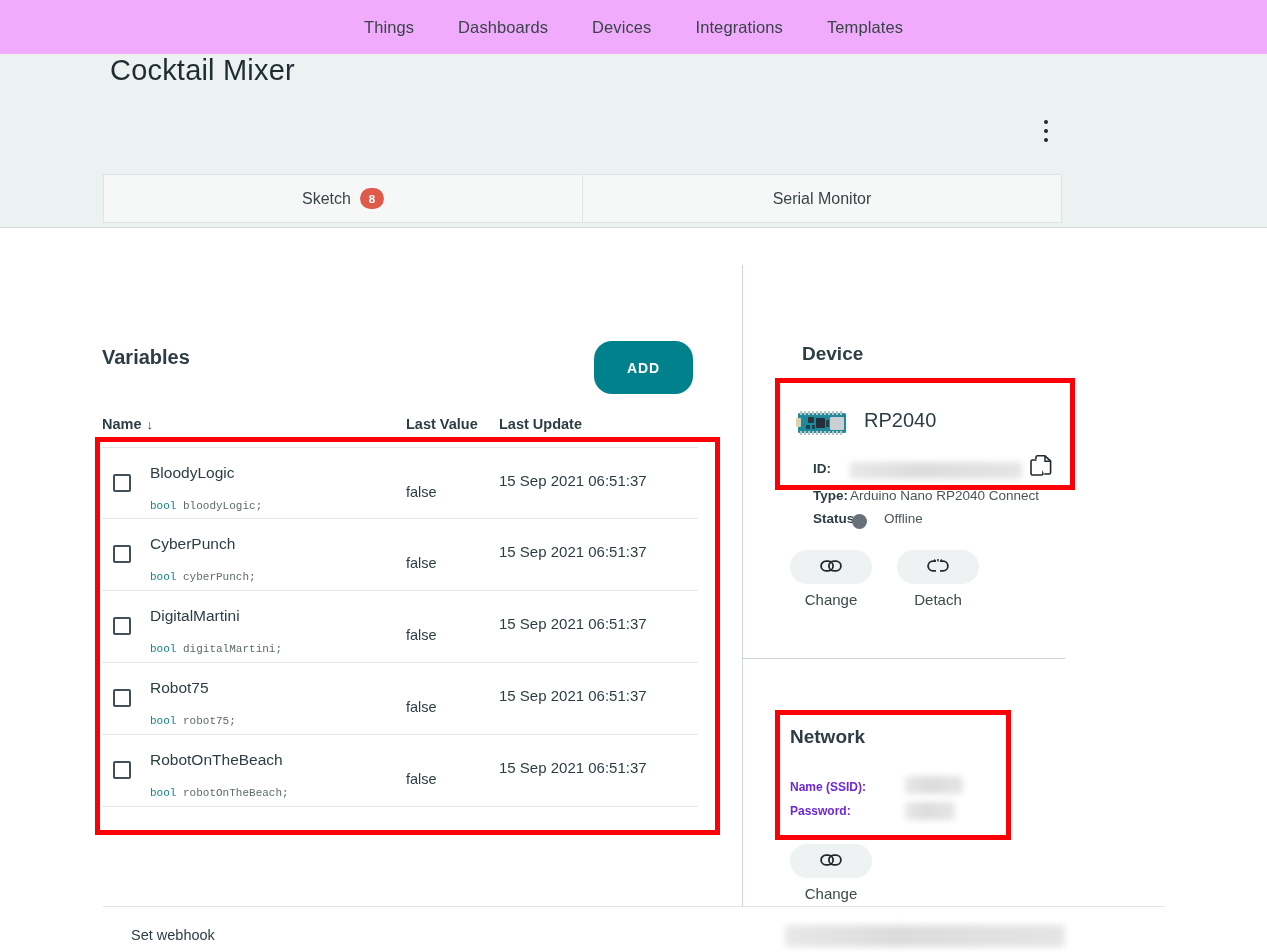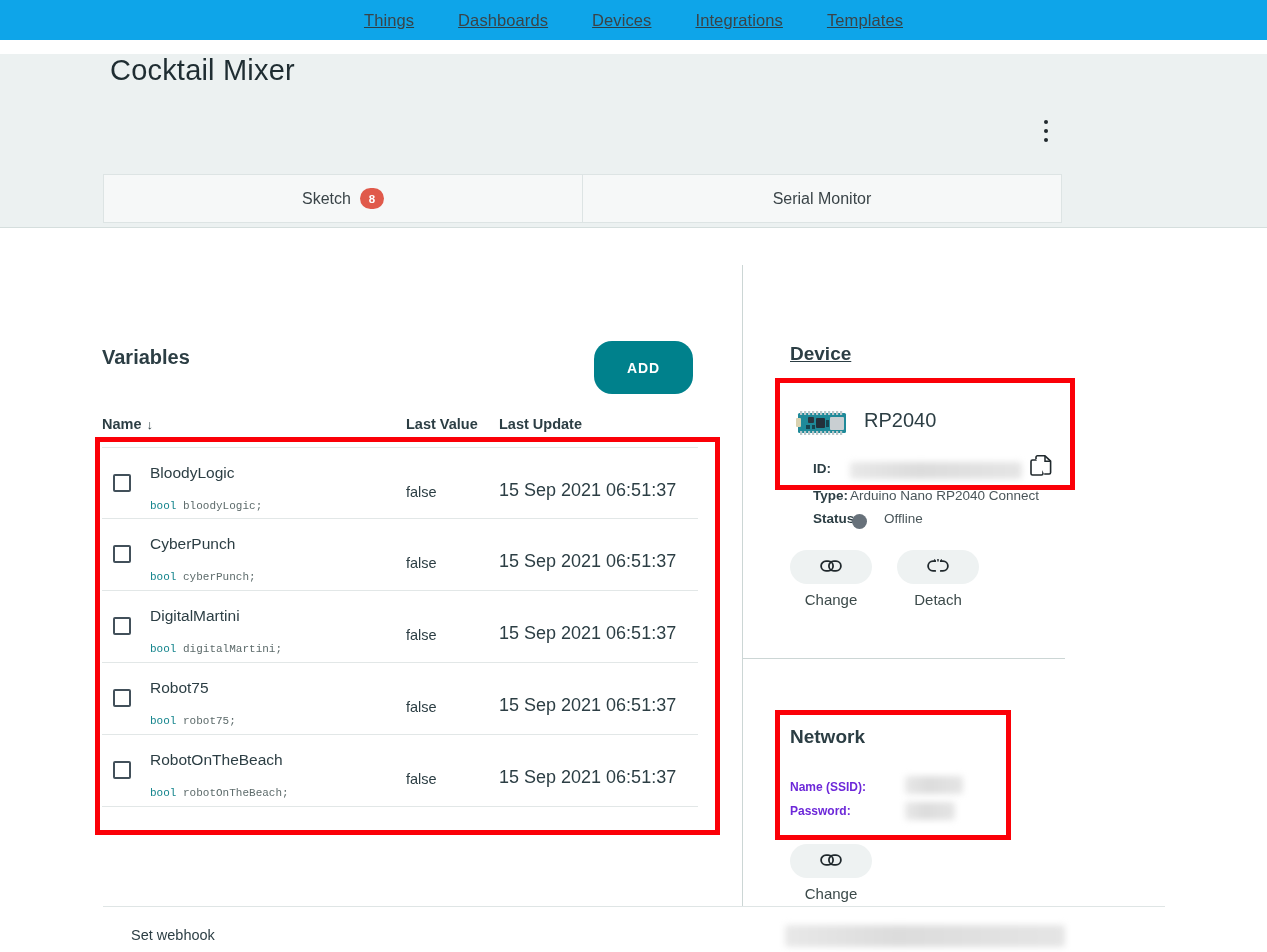--- a/index.html
+++ b/index.html
@@ -7,25 +7,24 @@
     width: 1267px; height: 952px;
     background: #ffffff;
     font-family: "Liberation Sans", sans-serif;
     color: #2c3e44;
     overflow: hidden;
   }
   #root { position: relative; width: 1267px; height: 952px; }
 
   
   .topnav {
-    position: absolute; left: 0; top: 0; width: 1267px; height: 40px;
-    background: #0ea5e9;
+    position: absolute; left: 0; top: 0; width: 1267px; height: 54px;
+    background: #f0abfc;
     display: flex; align-items: center; justify-content: center;
     gap: 44px;
-    text-decoration: underline;
   }
   .topnav-item {
     font-size: 16.5px; color: #3a4448; letter-spacing: .1px;
     cursor: pointer; white-space: nowrap;
   }
 
   
   .headerband {
     position: absolute; left: 0; top: 54px; width: 1267px; height: 174px;
     background: #ecf1f1;
@@ -115,30 +114,30 @@
     position: absolute; left: 48px; top: 52px;
     font-family: "Liberation Mono", monospace; font-size: 11px; color: #5d6b6b;
     white-space: nowrap;
   }
   .vdecl .kw { color: #13848c; }
   .vvalue {
     position: absolute; left: 304px; top: 36px;
     font-size: 14.5px; color: #2c3e44;
   }
   .vupdate {
-    position: absolute; left: 397px; top: 32px;
-    font-size: 18px; color: #2c3e44; white-space: nowrap;
+    position: absolute; left: 397px; top: 24px;
+    font-size: 15px; color: #2c3e44; white-space: nowrap;
   }
 
   
   .panel-title {
     font-size: 19px; font-weight: 700; color: #2c3e44;
   }
   .device-panel { position: absolute; left: 790px; top: 343px; width: 290px; }
-  .dev-head { position: absolute; left: 0; top: 0; text-decoration: underline; }
+  .dev-head { position: absolute; left: 12px; top: 0; }
   .dev-board {
     position: absolute; left: 6px; top: 65px;
     width: 52px; height: 30px;
   }
   .dev-name {
     position: absolute; left: 74px; top: 66px;
     font-size: 20px; color: #2c3e44; white-space: nowrap;
   }
   .dev-kv { position: absolute; font-size: 13.5px; white-space: nowrap; padding-left: 23px; }
   .dev-kv .k { font-weight: 700; color: #2c3e44; }

